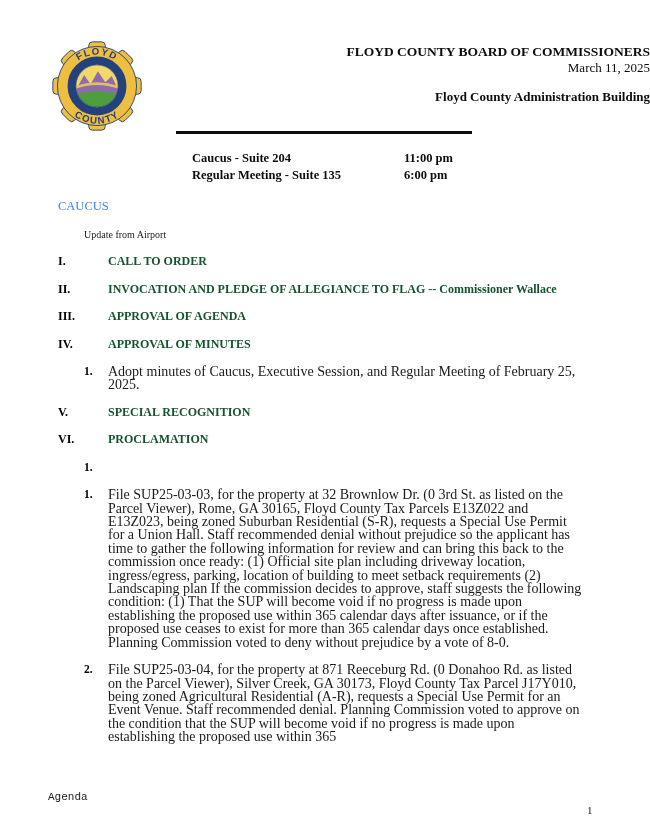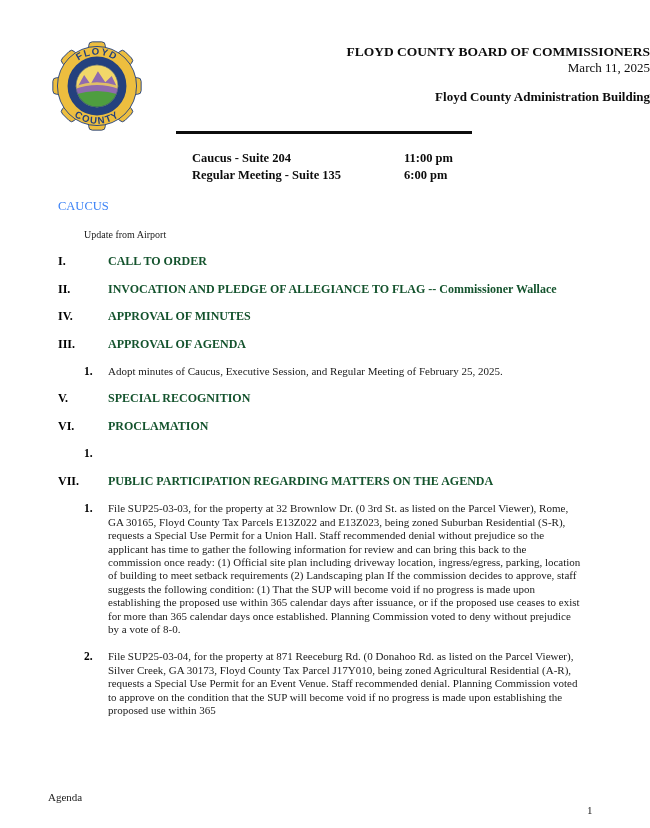--- a/index.html
+++ b/index.html
@@ -27,23 +27,23 @@
   
   .caucus-title { margin: 13px 0 0 58px; font-weight: normal; font-size: 12.5px; color: #3b82f6; line-height: 13.5px; }
   .caucus-item { margin: 14px 0 0 84px; font-size: 10px; line-height: 13.5px; }
   
   .agenda { margin-left: 58px; }
   .agenda-row { display: flex; margin-top: 14px; line-height: 13.5px; }
   .numeral { width: 50px; font-weight: bold; font-size: 12px; color: #000; }
   .heading { flex: 1; font-weight: bold; font-size: 12px; color: #14532d; }
   .sub-row { display: flex; margin-top: 14px; margin-left: 26px; line-height: 13.4px; }
   .sub-num { width: 24px; font-weight: bold; font-size: 11.5px; color: #000; }
-  .sub-text { flex: 1; max-width: 474px; font-size: 11px; line-height: 13.4px; }
+  .sub-text { flex: 1; max-width: 474px; font-size: 14px; line-height: 13.4px; }
   
-  .footer-left { position: absolute; left: 48px; top: 791px; font-size: 11px; color: #222; }
+  .footer-left { position: absolute; left: 48px; top: 791px; font-size: 11px; color: #222; font-family: Liberation Mono, monospace; }
   .footer-page { position: absolute; left: 587px; top: 804px; font-size: 11px; color: #222; }
 </style>
 </head>
 <body>
 
 <div class="page">
 
   <div class="header">
     <div class="seal">
       <svg viewBox="0 0 100 100" width="92" height="92" aria-hidden="true">
@@ -130,50 +130,46 @@
       <span class="numeral">I.</span>
       <span class="heading">CALL TO ORDER</span>
     </div>
 
     <div class="agenda-row">
       <span class="numeral">II.</span>
       <span class="heading">INVOCATION AND PLEDGE OF ALLEGIANCE TO FLAG -- Commissioner Wallace</span>
     </div>
 
     <div class="agenda-row">
-      <span class="numeral">IV.</span>
-      <span class="heading">APPROVAL OF MINUTES</span>
+      <span class="numeral">III.</span>
+      <span class="heading">APPROVAL OF AGENDA</span>
     </div>
 
     <div class="agenda-row">
-      <span class="numeral">III.</span>
-      <span class="heading">APPROVAL OF AGENDA</span>
+      <span class="numeral">IV.</span>
+      <span class="heading">APPROVAL OF MINUTES</span>
     </div>
     <div class="sub-row">
       <span class="sub-num">1.</span>
       <span class="sub-text">Adopt minutes of Caucus, Executive Session, and Regular Meeting of February 25, 2025.</span>
     </div>
 
     <div class="agenda-row">
       <span class="numeral">V.</span>
       <span class="heading">SPECIAL RECOGNITION</span>
     </div>
 
     <div class="agenda-row">
       <span class="numeral">VI.</span>
       <span class="heading">PROCLAMATION</span>
     </div>
     <div class="sub-row">
       <span class="sub-num">1.</span>
     </div>
 
-    <div class="agenda-row">
-      <span class="numeral">VII.</span>
-      <span class="heading">PUBLIC PARTICIPATION REGARDING MATTERS ON THE AGENDA</span>
-    </div>
 
     <div class="sub-row">
       <span class="sub-num">1.</span>
       <span class="sub-text">File SUP25-03-03, for the property at 32 Brownlow Dr. (0 3rd St. as listed on the Parcel Viewer), Rome, GA 30165, Floyd County Tax Parcels E13Z022 and E13Z023, being zoned Suburban Residential (S-R), requests a Special Use Permit for a Union Hall. Staff recommended denial without prejudice so the applicant has time to gather the following information for review and can bring this back to the commission once ready: (1) Official site plan including driveway location, ingress/egress, parking, location of building to meet setback requirements (2) Landscaping plan If the commission decides to approve, staff suggests the following condition: (1) That the SUP will become void if no progress is made upon establishing the proposed use within 365 calendar days after issuance, or if the proposed use ceases to exist for more than 365 calendar days once established. Planning Commission voted to deny without prejudice by a vote of 8-0.</span>
     </div>
     <div class="sub-row">
       <span class="sub-num">2.</span>
       <span class="sub-text">File SUP25-03-04, for the property at 871 Reeceburg Rd. (0 Donahoo Rd. as listed on the Parcel Viewer), Silver Creek, GA 30173, Floyd County Tax Parcel J17Y010, being zoned Agricultural Residential (A-R), requests a Special Use Permit for an Event Venue. Staff recommended denial. Planning Commission voted to approve on the condition that the SUP will become void if no progress is made upon establishing the proposed use within 365</span>
     </div>
 

